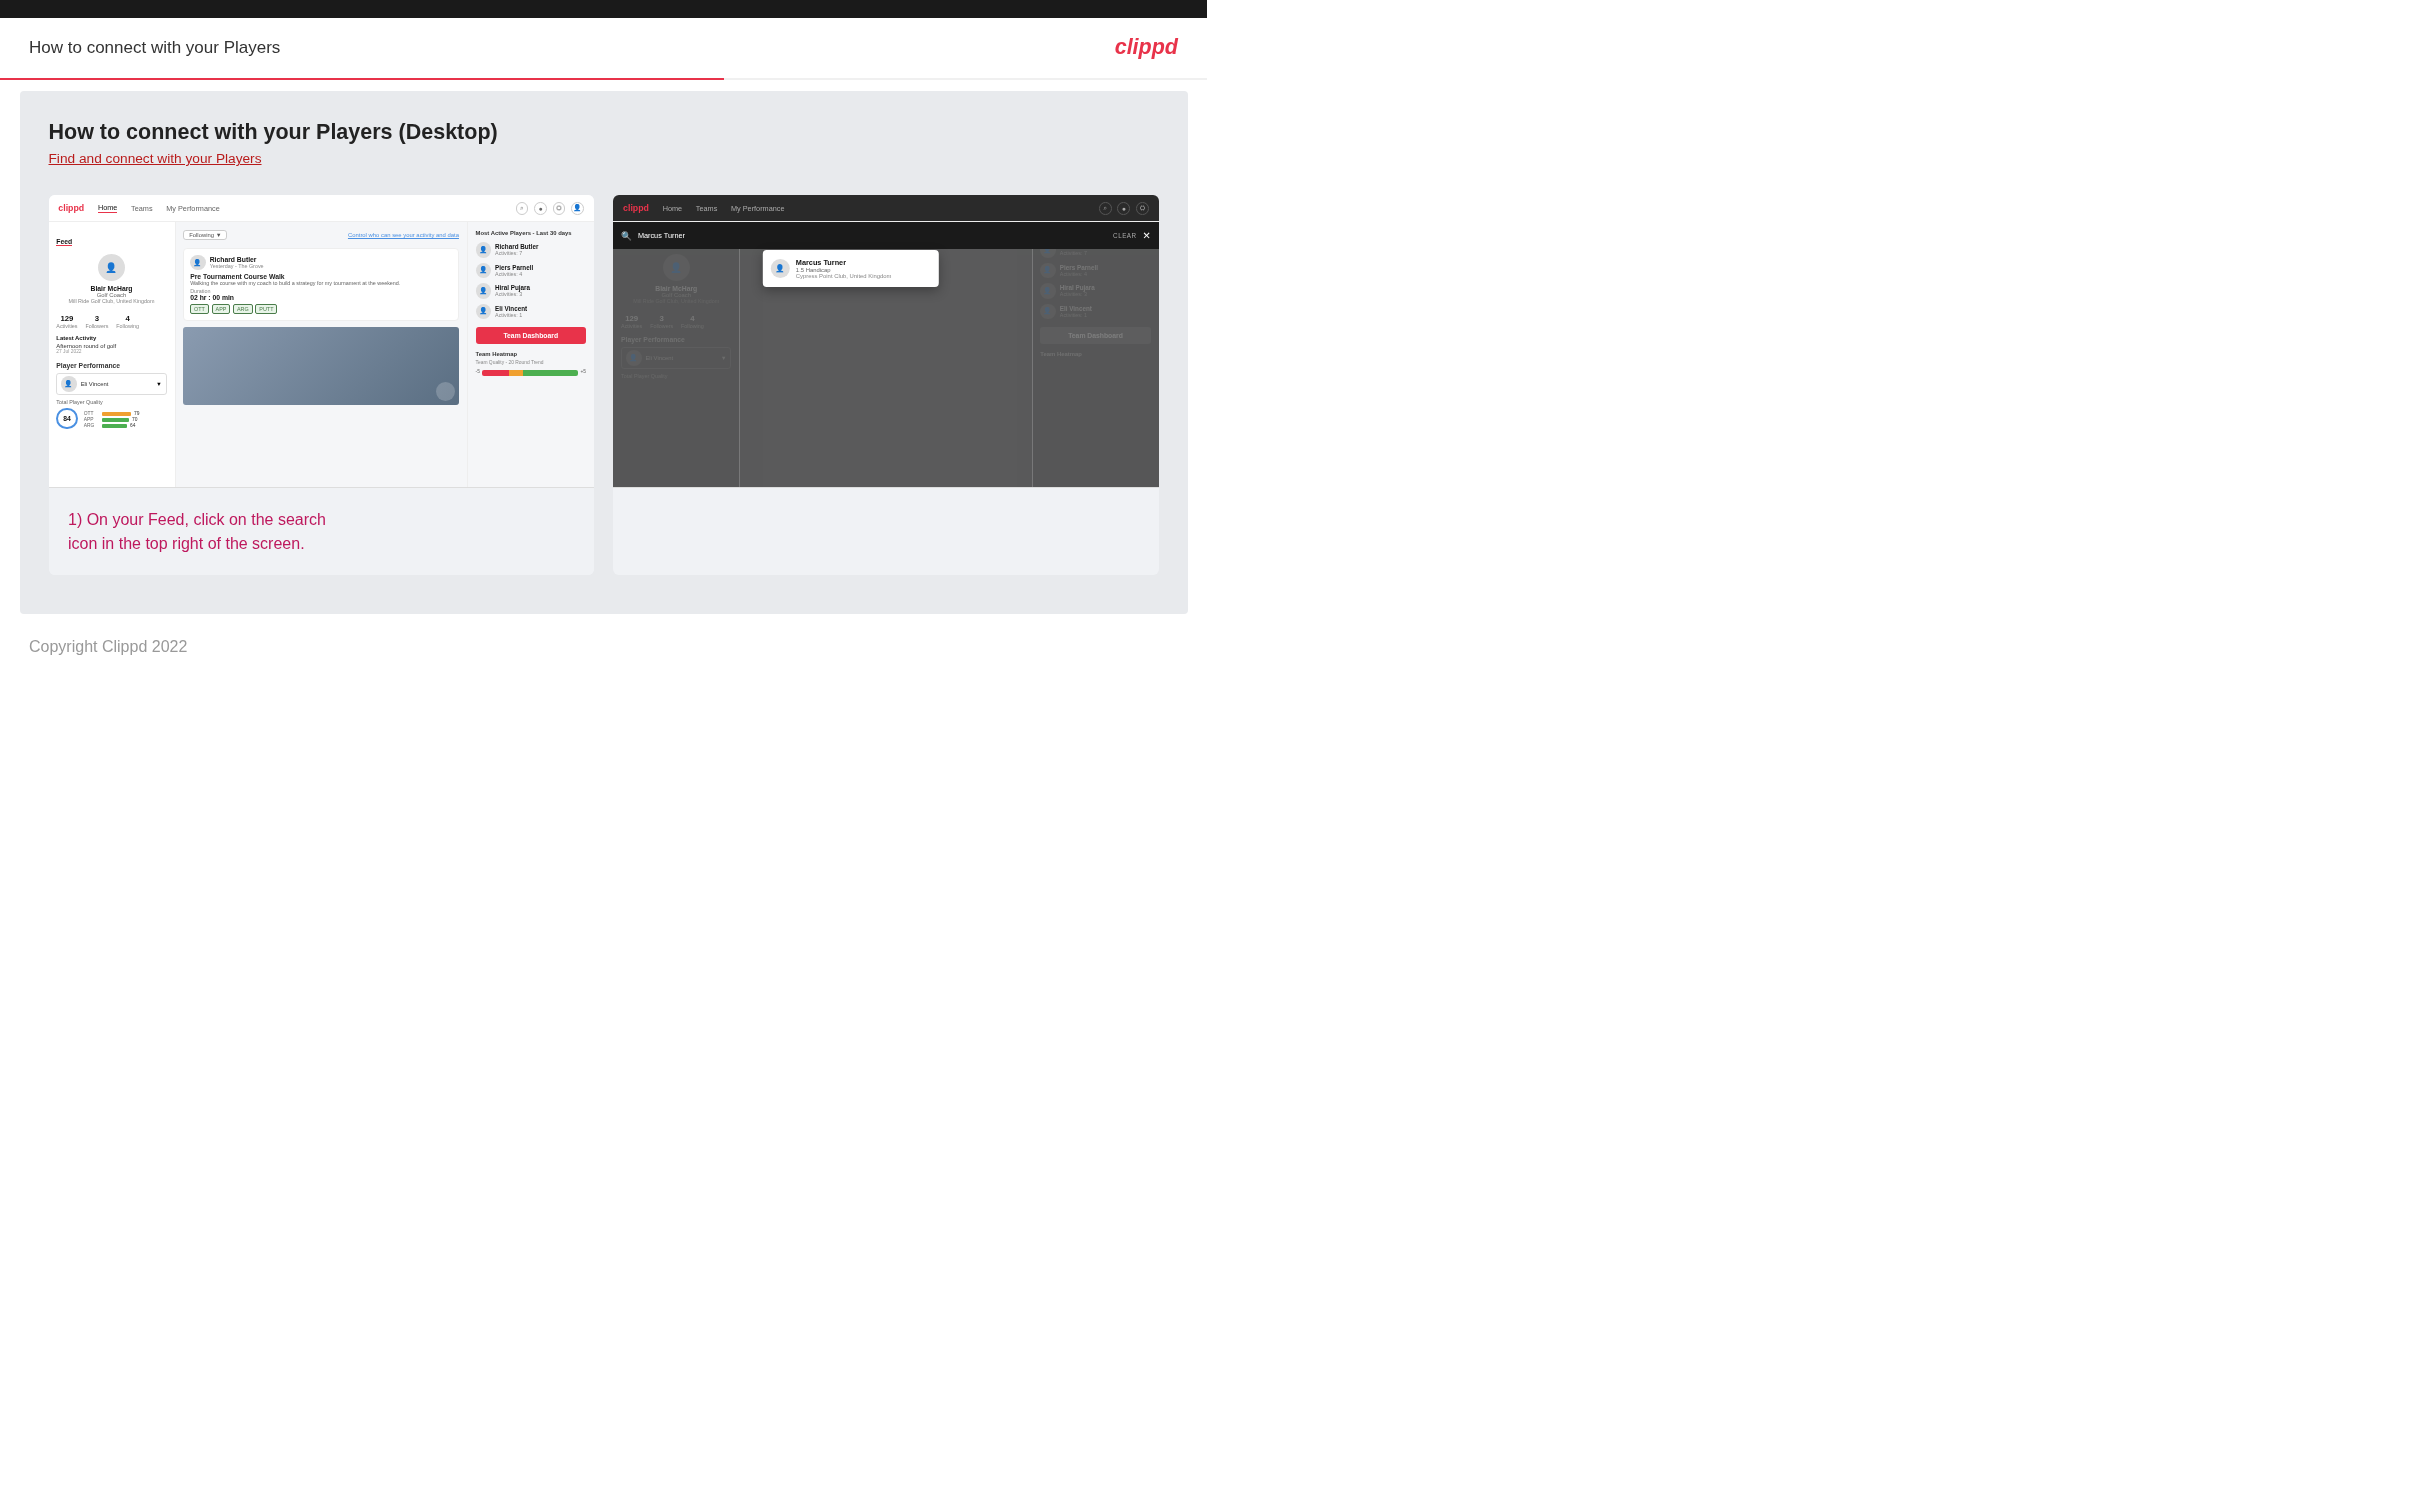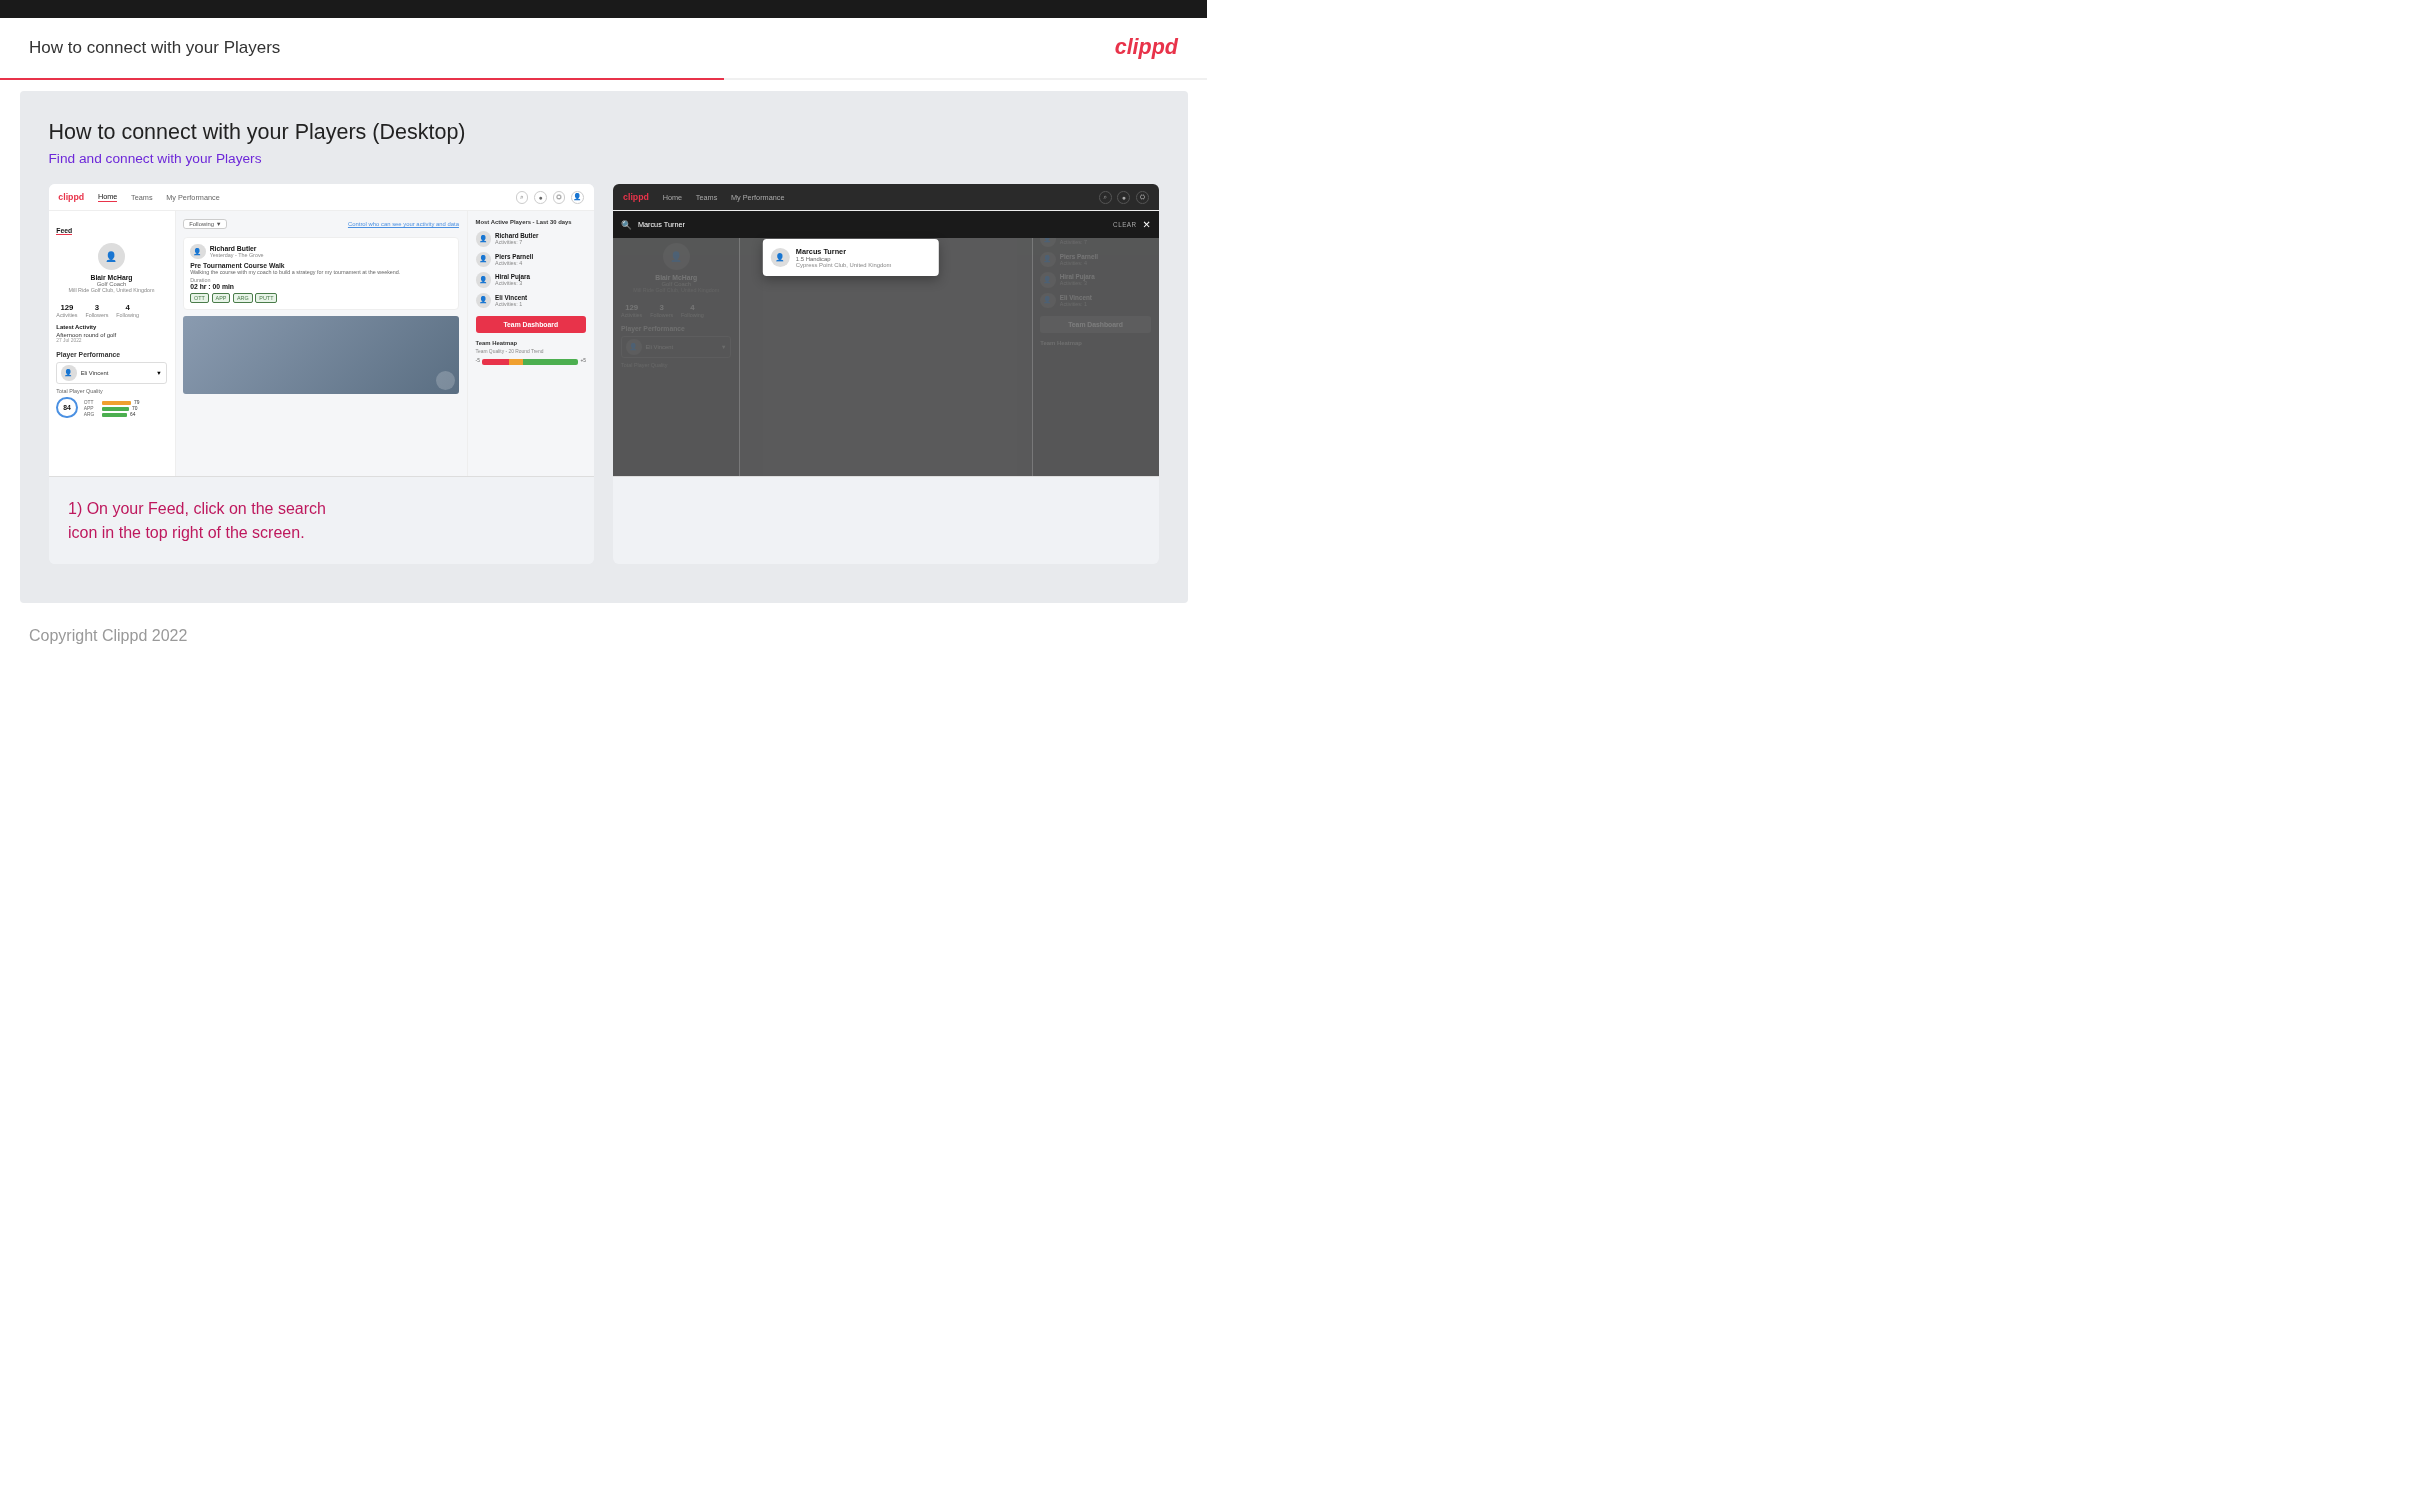--- a/index.html
+++ b/index.html
@@ -39,28 +39,29 @@
     
     .main-content {
       background: #e8eaed;
       margin: 11.7px 19.5px;
       padding: 29px 29px 39px 29px;
       border-radius: 3.9px;
     }
 
     .main-title {
       font-size: 21.5px;
-      font-weight: 400;
+      font-weight: 700;
       color: #222;
       margin-bottom: 5.9px;
     }
     .main-subtitle {
       font-size: 13.7px;
-      color: #6d28d9;
-      margin-bottom: 18px;
+      color: #b91c1c;
+      margin-bottom: 29px;
+      text-decoration: underline;
     }
 
     
     .screenshots-row {
       display: flex;
       gap: 19.5px;
     }
 
     .screenshot-panel {
       flex: 1;

